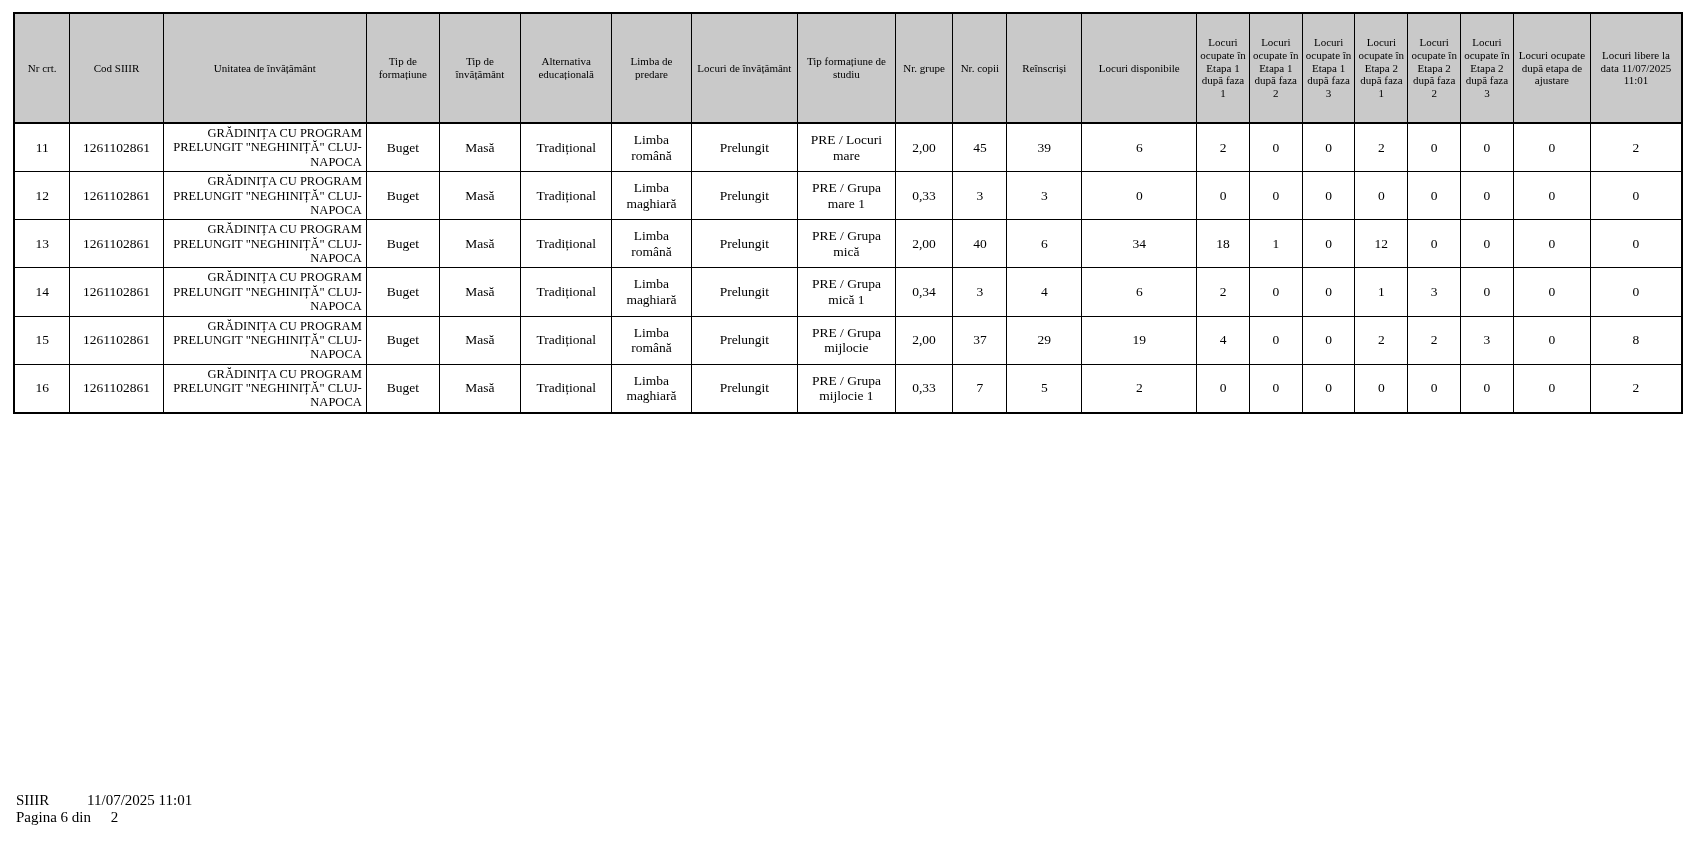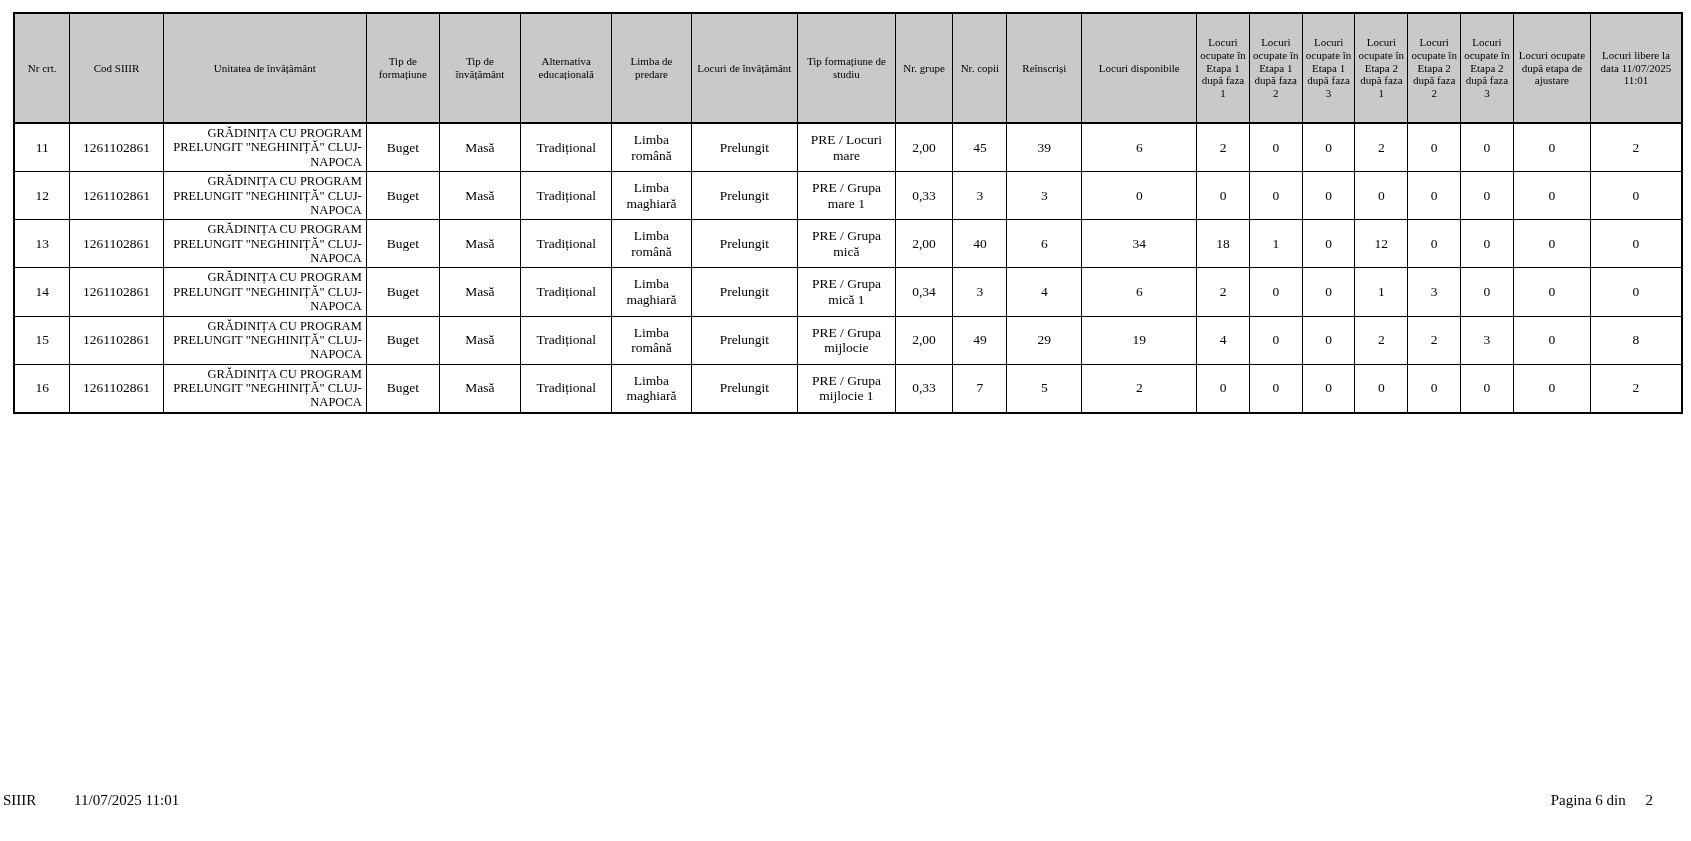--- a/index.html
+++ b/index.html
@@ -51,22 +51,23 @@
     font-size: 12.5px;
   }
   .footer {
     position: absolute;
     left: 0;
     right: 0;
     top: 792px;
     display: flex;
     justify-content: space-between;
     align-items: baseline;
-    padding: 0 38px 0 3px;
+    padding: 0 38px 0 16px;
     font-size: 15px;
+    flex-direction: column;
   }
   .footer-left span[data-name="generated-datetime"] { margin-left: 34px; }
   .footer-right span[data-name="page-total"] { margin-left: 16px; }
 </style>
 </head>
 <body>
 
 <table class="report-table" data-name="report-table">
   <colgroup>
     <col style="width:55px">
@@ -213,21 +214,21 @@
         <td data-name="table-cell">15</td>
         <td data-name="table-cell">1261102861</td>
         <td data-name="table-cell" class="unit">GRĂDINIȚA CU PROGRAM PRELUNGIT "NEGHINIȚĂ" CLUJ-NAPOCA</td>
         <td data-name="table-cell">Buget</td>
         <td data-name="table-cell">Masă</td>
         <td data-name="table-cell">Tradițional</td>
         <td data-name="table-cell">Limba română</td>
         <td data-name="table-cell">Prelungit</td>
         <td data-name="table-cell">PRE / Grupa mijlocie</td>
         <td data-name="table-cell">2,00</td>
-        <td data-name="table-cell">49</td>
+        <td data-name="table-cell">37</td>
         <td data-name="table-cell">29</td>
         <td data-name="table-cell">19</td>
         <td data-name="table-cell">4</td>
         <td data-name="table-cell">0</td>
         <td data-name="table-cell">0</td>
         <td data-name="table-cell">2</td>
         <td data-name="table-cell">2</td>
         <td data-name="table-cell">3</td>
         <td data-name="table-cell">0</td>
         <td data-name="table-cell">8</td>

